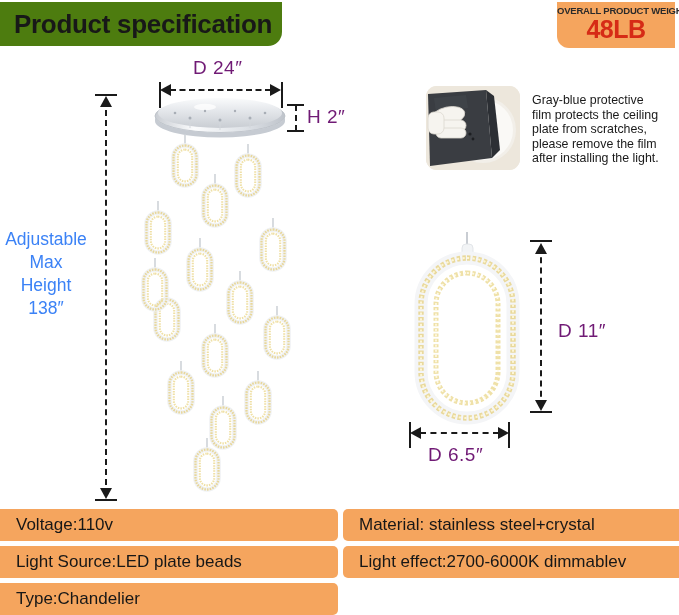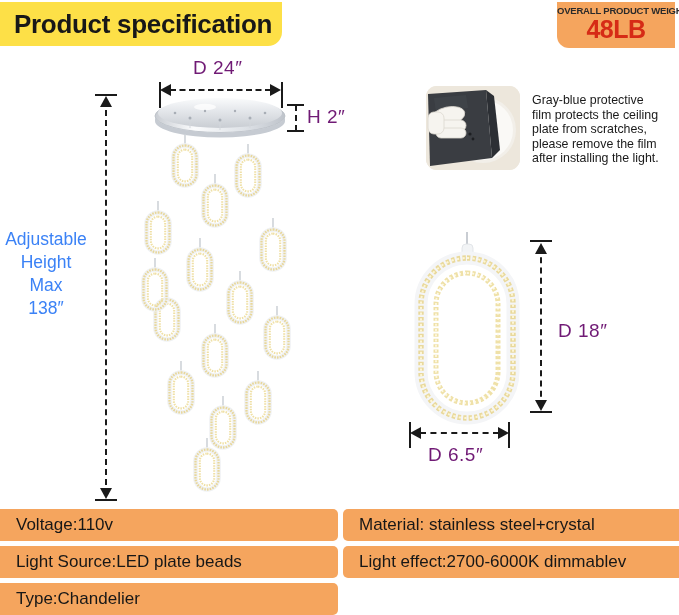--- a/index.html
+++ b/index.html
@@ -16,21 +16,21 @@
     color: #1a1a1a;
   }
 
   
   #title-banner {
     position: absolute;
     left: 0px;
     top: 2px;
     width: 282px;
     height: 44px;
-    background: #fde047;
+    background: #4d7c0f;
     border-radius: 0 0 14px 0;
     display: flex;
     align-items: center;
     box-sizing: border-box;
     padding-left: 14px;
   }
   #title-banner .title-text {
     font-size: 26px;
     font-weight: bold;
     color: #181818;
@@ -263,22 +263,22 @@
 <div class="dim-label" style="left:307px; top:106px;">H 2″</div>
 
 <div class="cap-v" style="left:95px; top:94px; width:22px;"></div>
 <div class="arrow arrow-up" style="left:100px; top:96px;"></div>
 <div class="dash-v" style="left:105px; top:100px; height:395px;"></div>
 <div class="arrow arrow-down" style="left:100px; top:488px;"></div>
 <div class="cap-v" style="left:95px; top:499px; width:22px;"></div>
 
 <div id="height-label">
   <div>Adjustable</div>
+  <div>Max</div>
   <div>Height</div>
-  <div>Max</div>
   <div>138″</div>
 </div>
 
 <div id="film-photo">
   <svg width="94" height="84" viewBox="0 0 94 84">
     <rect width="94" height="84" fill="#EDE7DC"></rect>
     <circle cx="57" cy="44" r="33" fill="#F2EFE9"></circle>
     <circle cx="57" cy="44" r="30" fill="#FAF9F6"></circle>
 
     <path d="M2,8 L60,4 L66,72 L4,80 Z" fill="#3A3D42"></path>
@@ -318,21 +318,21 @@
     <rect x="31" y="41" width="62" height="130" rx="31" fill="none" stroke="#EFE1A8" stroke-width="5" stroke-dasharray="3.2 2.1"></rect>
     <rect x="31" y="41" width="62" height="130" rx="31" fill="none" stroke="#FFFBE9" stroke-width="1.8" stroke-dasharray="2 3.2" opacity="0.9"></rect>
   </svg>
 </div>
 
 <div class="cap-v" style="left:530px; top:240px; width:22px;"></div>
 <div class="arrow arrow-up" style="left:535px; top:243px;"></div>
 <div class="dash-v" style="left:540px; top:247px; height:160px;"></div>
 <div class="arrow arrow-down" style="left:535px; top:400px;"></div>
 <div class="cap-v" style="left:530px; top:411px; width:22px;"></div>
-<div class="dim-label" style="left:558px; top:320px;">D 18″</div>
+<div class="dim-label" style="left:558px; top:320px;">D 11″</div>
 
 <div class="cap-h" style="left:409px; top:422px; height:26px;"></div>
 <div class="cap-h" style="left:508px; top:422px; height:26px;"></div>
 <div class="dash-h" style="left:420px; top:432px; width:79px;"></div>
 <div class="arrow arrow-left" style="left:410px; top:427px;"></div>
 <div class="arrow arrow-right" style="left:498px; top:427px;"></div>
 <div class="dim-label" style="left:428px; top:444px;">D 6.5″</div>
 
 <div id="spec-table">
 

